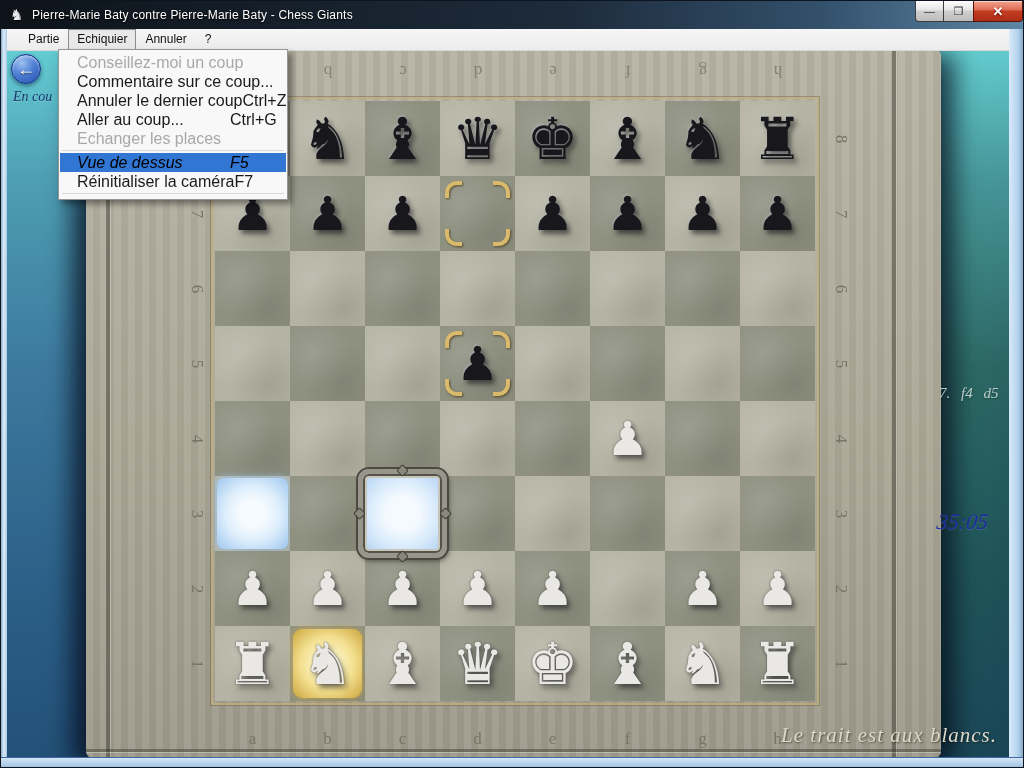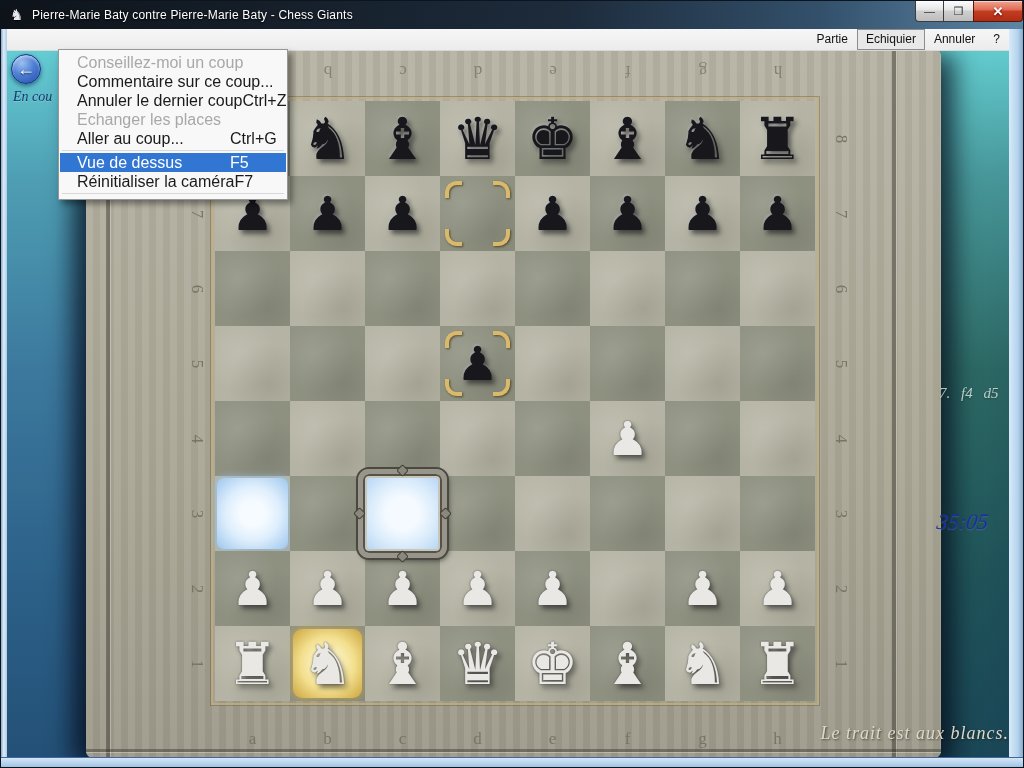--- a/index.html
+++ b/index.html
@@ -30,21 +30,21 @@
   #btn-close{
     width:50px;border-radius:0 0 4px 0;color:#fff;font-weight:bold;font-size:13px;
     background:linear-gradient(180deg,#f2a490 0%,#dd6a52 45%,#c43d22 50%,#ad2e14 100%);
     border-color:#5a1408;text-shadow:0 1px 2px #600;box-shadow:inset 0 1px 0 rgba(255,255,255,.5);
   }
   
   #menubar{
     position:absolute;left:2px;top:28px;width:1006px;height:22px;
     background:linear-gradient(180deg,#f6f6f6,#ececec);
     border-bottom:1px solid #d8d8d8;display:flex;align-items:stretch;
-    font-size:12px;color:#111;padding-left:16px;justify-content:flex-end;
+    font-size:12px;color:#111;padding-left:16px;
   }
   .mb-item{padding:3px 9px 0 9px;height:21px;cursor:default;}
   .mb-item.open{background:#e8e8e8;border:1px solid #8d8d8d;padding:2px 8px 0 8px;}
   
   .frame-strip{position:absolute;z-index:30;}
   #border-left{left:0;top:28px;width:6px;height:740px;
     background:linear-gradient(90deg,#89a9c6,#dcecfa 45%,#aecbe6);}
   #border-right{left:1008px;top:28px;width:16px;height:740px;
     background:linear-gradient(90deg,#d8eafa,#b4d2ec 55%,#84a8c8 90%,#5a7e9e);}
   #border-bottom{left:0;top:756px;width:1024px;height:12px;
@@ -118,30 +118,30 @@
     border:1px solid #16348a;box-shadow:inset 0 2px 3px rgba(255,255,255,.55),0 2px 4px rgba(0,20,60,.5);
     color:#fff;font-size:18px;font-weight:bold;display:flex;align-items:center;justify-content:center;
     text-shadow:0 1px 2px #123;cursor:pointer;}
   #status-left{position:absolute;left:6px;top:38px;z-index:6;font-family:"Liberation Serif",serif;
     font-style:italic;font-size:14px;color:#15366e;text-shadow:0 1px 1px rgba(255,255,255,.25);}
   
   #moves{position:absolute;left:932px;top:334px;width:72px;z-index:6;font-family:"Liberation Serif",serif;
     font-style:italic;font-size:15px;color:rgba(228,238,232,.78);word-spacing:7px;text-shadow:0 1px 2px rgba(0,30,20,.4);}
   #timer{position:absolute;left:930px;top:458px;z-index:6;font-family:"Liberation Serif",serif;
     font-style:italic;font-size:22px;color:#1c2da2;transform:skewX(-8deg);text-shadow:0 1px 1px rgba(255,255,255,.15);}
-  #statusline{position:absolute;right:0;top:672px;z-index:6;font-family:"Liberation Serif",serif;
-    font-style:italic;font-size:18px;color:#dcd8ca;letter-spacing:1px;text-shadow:1px 1px 2px rgba(20,20,10,.55);}
+  #statusline{position:absolute;right:12px;top:672px;z-index:6;font-family:"Liberation Serif",serif;
+    font-style:italic;font-size:21px;color:#dcd8ca;letter-spacing:1px;text-shadow:1px 1px 2px rgba(20,20,10,.55);}
   
   #menu{position:absolute;left:57px;top:48px;width:230px;z-index:50;background:#f8f8f8;
     border:1px solid #979797;box-shadow:4px 4px 6px rgba(0,0,0,.4);padding:3px 1px;font-size:16px;color:#1a1a1a;}
   .menu-item{height:19px;display:flex;align-items:center;padding:0 10px 0 17px;cursor:default;}
   .menu-item .lbl{flex:1;white-space:nowrap;}
   .menu-item .sc{width:46px;text-align:left;}
   .menu-item.disabled{color:#a8a8a8;}
-  .menu-item.hl{background:#3176d3;color:#ffffff;}
+  .menu-item.hl{background:#3176d3;color:#000000;font-style:italic;}
   .menu-sep{height:1px;background:#d8d8d8;margin:2px 2px;}
 </style>
 </head>
 <body>
 
 <div id="window">
 
   <div id="titlebar">
     <span id="app-icon">♞</span>
     <span id="title-text">Pierre-Marie Baty contre Pierre-Marie Baty - Chess Giants</span>
@@ -346,27 +346,27 @@
         <span class="sc"></span>
       </div>
       <div class="menu-item">
         <span class="lbl">Commentaire sur ce coup...</span>
         <span class="sc"></span>
       </div>
       <div class="menu-item">
         <span class="lbl">Annuler le dernier coup</span>
         <span class="sc">Ctrl+Z</span>
       </div>
+      <div class="menu-item">
+        <span class="lbl">Aller au coup...</span>
+        <span class="sc">Ctrl+G</span>
+      </div>
       <div class="menu-item disabled">
         <span class="lbl">Echanger les places</span>
         <span class="sc"></span>
-      </div>
-      <div class="menu-item">
-        <span class="lbl">Aller au coup...</span>
-        <span class="sc">Ctrl+G</span>
       </div>
       <div class="menu-sep"></div>
       <div class="menu-item hl">
         <span class="lbl">Vue de dessus</span>
         <span class="sc">F5</span>
       </div>
       <div class="menu-item">
         <span class="lbl">Réinitialiser la caméra</span>
         <span class="sc">F7</span>
       </div>

